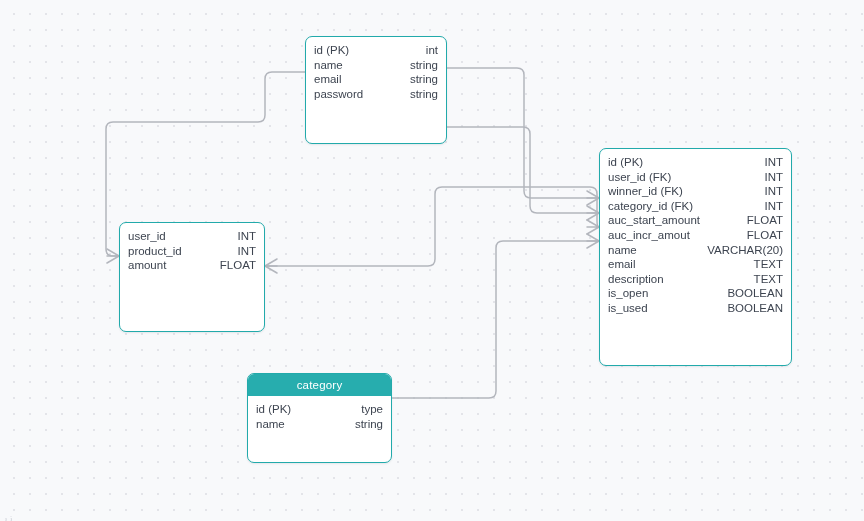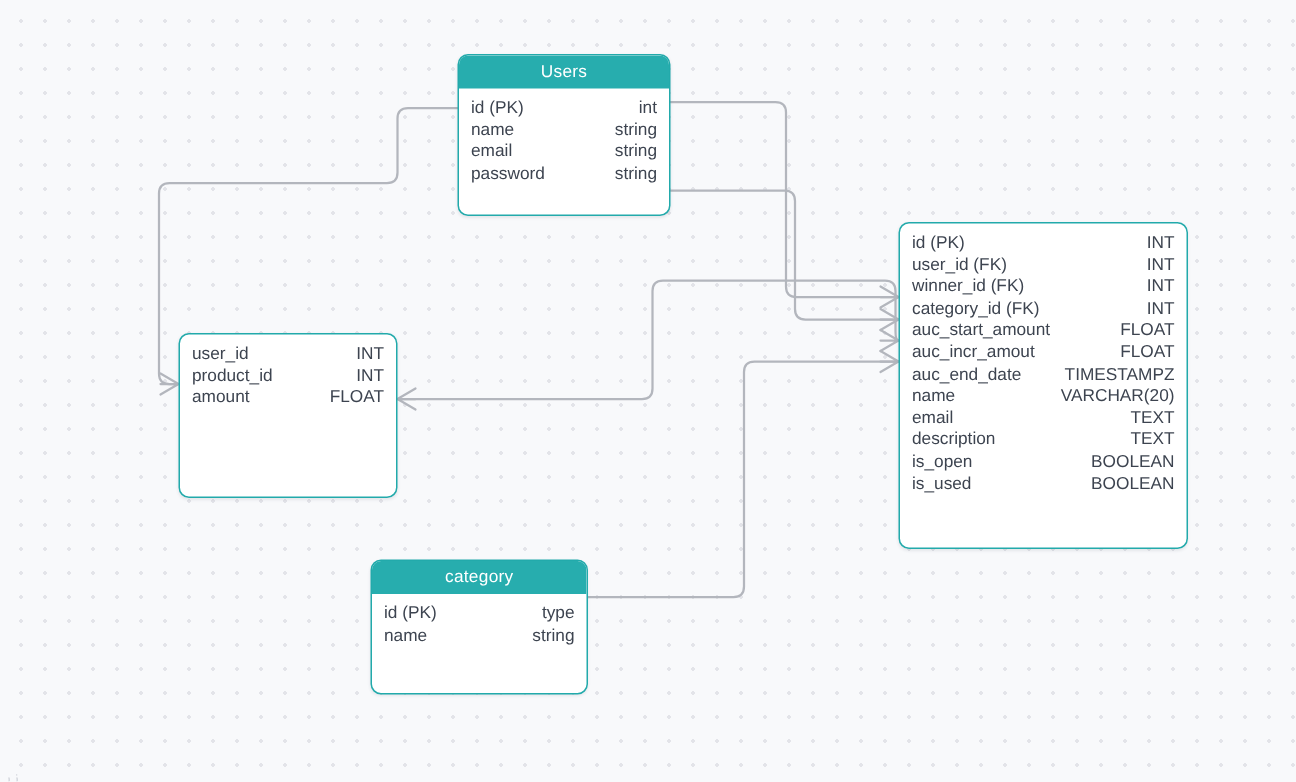--- a/index.html
+++ b/index.html
@@ -119,21 +119,20 @@
         <path d="M 599 213 L 587 206 M 599 213 L 587 213 M 599 213 L 587 220"></path>
 
         <path d="M 599 227 L 587 220 M 599 227 L 587 227 M 599 227 L 587 234"></path>
 
         <path d="M 599 241 L 587 234 M 599 241 L 587 241 M 599 241 L 587 248"></path>
       </g>
     </g>
   </svg>
 
   <div class="entity" style="left:305px; top:36px; width:142px; height:108px;">
-    <div class="entity-header">Users</div>
     <div class="entity-body">
       <div class="field-row">
         <span class="field-name">id (PK)</span>
         <span class="field-type">int</span>
       </div>
       <div class="field-row">
         <span class="field-name">name</span>
         <span class="field-type">string</span>
       </div>
       <div class="field-row">
@@ -167,24 +166,20 @@
       </div>
       <div class="field-row">
         <span class="field-name">auc_start_amount</span>
         <span class="field-type">FLOAT</span>
       </div>
       <div class="field-row">
         <span class="field-name">auc_incr_amout</span>
         <span class="field-type">FLOAT</span>
       </div>
       <div class="field-row">
-        <span class="field-name">auc_end_date</span>
-        <span class="field-type">TIMESTAMPZ</span>
-      </div>
-      <div class="field-row">
         <span class="field-name">name</span>
         <span class="field-type">VARCHAR(20)</span>
       </div>
       <div class="field-row">
         <span class="field-name">email</span>
         <span class="field-type">TEXT</span>
       </div>
       <div class="field-row">
         <span class="field-name">description</span>
         <span class="field-type">TEXT</span>

